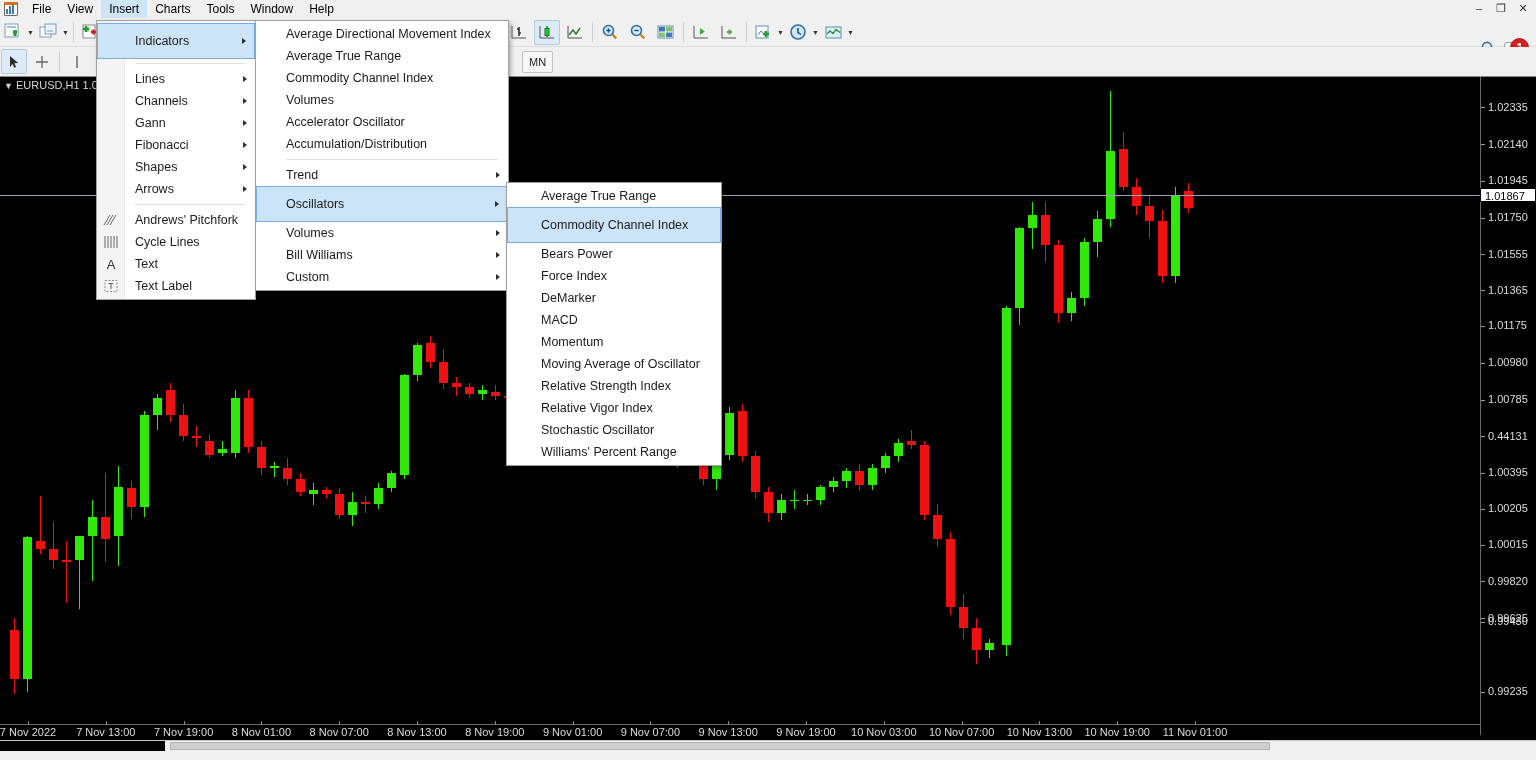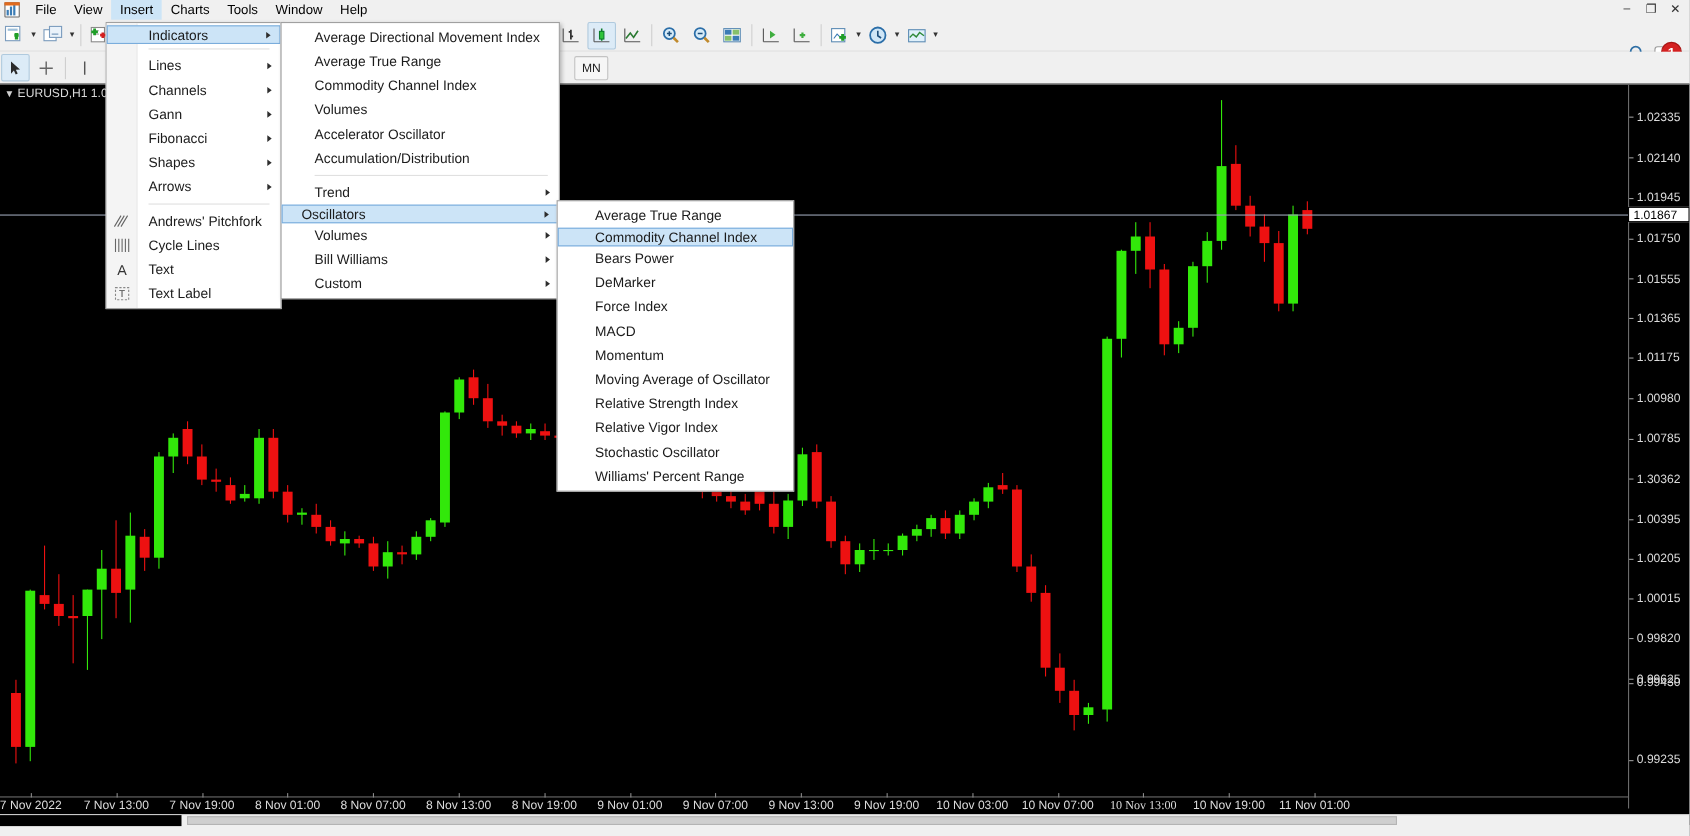--- a/index.html
+++ b/index.html
@@ -164,21 +164,21 @@
     box-shadow: 2px 2px 4px rgba(0,0,0,0.28);
     font-size: 12.5px; color: #1b1b1b; z-index: 50;
     padding: 2px 0;
   }
   .menu-row {
     height: 22px; display: flex; align-items: center; position: relative;
     padding-left: 38px; padding-right: 22px; white-space: nowrap;
   }
   .menu-row.hl {
     background: #cce4f7; border: 1px solid #7aaddc;
-    height: 17px; padding-left: 37px;
+    height: 36px; padding-left: 37px;
   }
   .menu-row .arrow {
     position: absolute; right: 8px; top: 50%; transform: translateY(-50%);
     width: 0; height: 0;
     border-top: 3.5px solid transparent; border-bottom: 3.5px solid transparent;
     border-left: 4.5px solid #2d2d2d;
   }
   .menu-sep { height: 1px; background: #e0e0e0; margin: 4px 10px 4px 38px; }
   .menu-gutter {
     position: absolute; left: 0; top: 0; bottom: 0; width: 28px; background: #f4f4f4;
@@ -189,21 +189,21 @@
     width: 18px; height: 16px; display: flex; align-items: center; justify-content: center;
     font-size: 12px; color: #555;
   }
 
   
   #menu-insert { left: 96px; top: 20px; width: 160px; }
   #menu-indicators { left: 255px; top: 20px; width: 254px; }
   #menu-oscillators { left: 506px; top: 182px; width: 216px; }
 
   #menu-indicators .menu-row { padding-left: 30px; }
-  #menu-indicators .menu-row.hl { padding-left: 17px; }
+  #menu-indicators .menu-row.hl { padding-left: 29px; }
   #menu-oscillators .menu-row { padding-left: 34px; }
   #menu-oscillators .menu-row.hl { padding-left: 33px; }
   #menu-indicators .menu-sep { margin-left: 30px; }
 
   
   svg { display: block; }
 </style>
 </head>
 <body>
 
@@ -761,21 +761,21 @@
       <div id="price-ticks">
           <div class="price-tick" style="top: 23.8994px;"><span class="dash"></span><span>1.02335</span></div>
           <div class="price-tick" style="top: 60.6402px;"><span class="dash"></span><span>1.02140</span></div>
           <div class="price-tick" style="top: 97.3811px;"><span class="dash"></span><span>1.01945</span></div>
           <div class="price-tick" style="top: 134.122px;"><span class="dash"></span><span>1.01750</span></div>
           <div class="price-tick" style="top: 170.863px;"><span class="dash"></span><span>1.01555</span></div>
           <div class="price-tick" style="top: 206.662px;"><span class="dash"></span><span>1.01365</span></div>
           <div class="price-tick" style="top: 242.46px;"><span class="dash"></span><span>1.01175</span></div>
           <div class="price-tick" style="top: 279.201px;"><span class="dash"></span><span>1.00980</span></div>
           <div class="price-tick" style="top: 315.942px;"><span class="dash"></span><span>1.00785</span></div>
-          <div class="price-tick" style="top: 352.683px;"><span class="dash"></span><span>1.30362</span></div>
+          <div class="price-tick" style="top: 352.683px;"><span class="dash"></span><span>0.44131</span></div>
           <div class="price-tick" style="top: 389.424px;"><span class="dash"></span><span>1.00395</span></div>
           <div class="price-tick" style="top: 425.223px;"><span class="dash"></span><span>1.00205</span></div>
           <div class="price-tick" style="top: 461.021px;"><span class="dash"></span><span>1.00015</span></div>
           <div class="price-tick" style="top: 497.762px;"><span class="dash"></span><span>0.99820</span></div>
           <div class="price-tick" style="top: 534.503px;"><span class="dash"></span><span>0.99625</span></div>
           <div class="price-tick" style="top: 538px;"><span class="dash"></span><span>0.99430</span></div>
           <div class="price-tick" style="top: 607.985px;"><span class="dash"></span><span>0.99235</span></div>
         </div>
       <div class="price-current" id="price-current" style="top: 111.077px;">1.01867</div>
     </div>
@@ -802,21 +802,21 @@
           <div class="time-tick" style="left: 650.4px;">9 Nov 07:00</div>
           <div class="time-mark" style="left: 728.2px;"></div>
           <div class="time-tick" style="left: 728.2px;">9 Nov 13:00</div>
           <div class="time-mark" style="left: 806px;"></div>
           <div class="time-tick" style="left: 806px;">9 Nov 19:00</div>
           <div class="time-mark" style="left: 883.8px;"></div>
           <div class="time-tick" style="left: 883.8px;">10 Nov 03:00</div>
           <div class="time-mark" style="left: 961.6px;"></div>
           <div class="time-tick" style="left: 961.6px;">10 Nov 07:00</div>
           <div class="time-mark" style="left: 1039.4px;"></div>
-          <div class="time-tick" style="left: 1039.4px; font-family: Liberation Serif, serif;">10 Nov 13:00</div>
+          <div class="time-tick" style="left: 1039.4px;">10 Nov 13:00</div>
           <div class="time-mark" style="left: 1117.2px;"></div>
           <div class="time-tick" style="left: 1117.2px;">10 Nov 19:00</div>
           <div class="time-mark" style="left: 1195px;"></div>
           <div class="time-tick" style="left: 1195px;">11 Nov 01:00</div>
         </div>
     </div>
 
     <div class="hscroll">
       <div class="leftbox"></div>
       <div class="thumb"></div>
@@ -939,24 +939,24 @@
         <div class="menu-row">
           <span>Average True Range</span>
         </div>
         <div class="menu-row hl">
           <span>Commodity Channel Index</span>
         </div>
         <div class="menu-row">
           <span>Bears Power</span>
         </div>
         <div class="menu-row">
+          <span>Force Index</span>
+        </div>
+        <div class="menu-row">
           <span>DeMarker</span>
-        </div>
-        <div class="menu-row">
-          <span>Force Index</span>
         </div>
         <div class="menu-row">
           <span>MACD</span>
         </div>
         <div class="menu-row">
           <span>Momentum</span>
         </div>
         <div class="menu-row">
           <span>Moving Average of Oscillator</span>
         </div>

